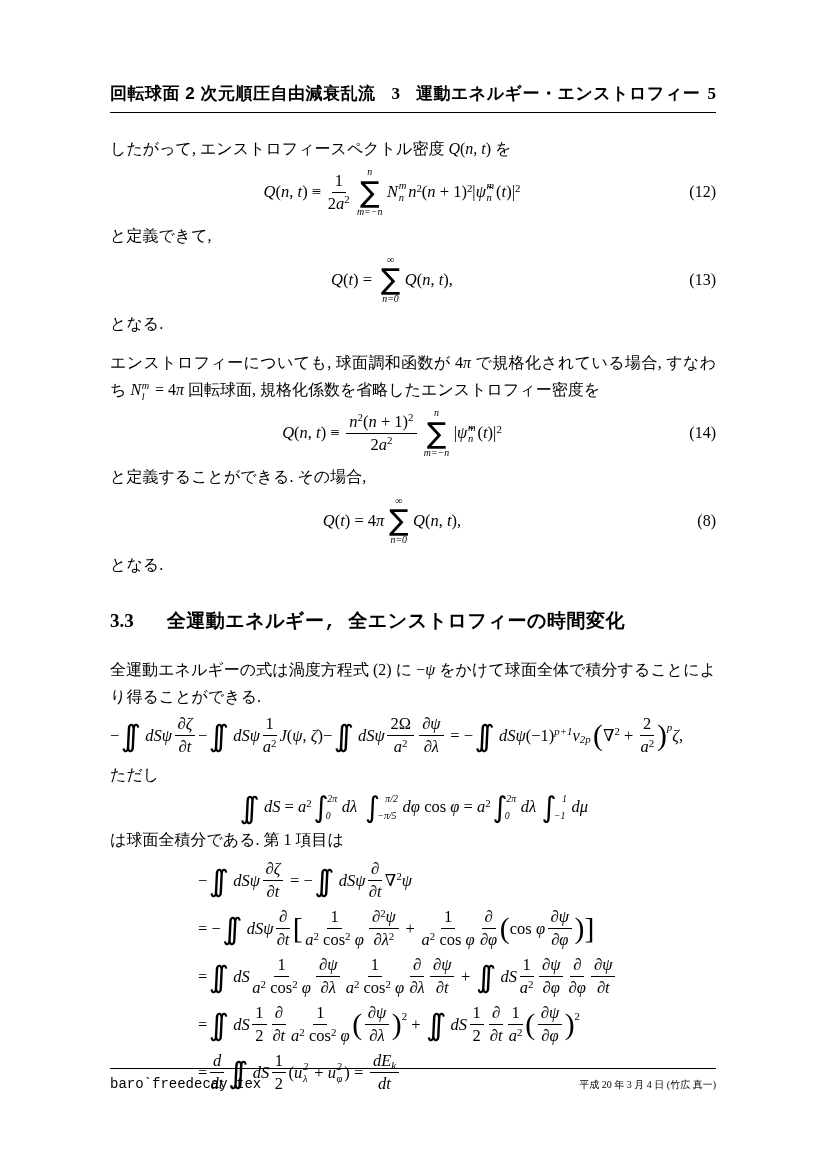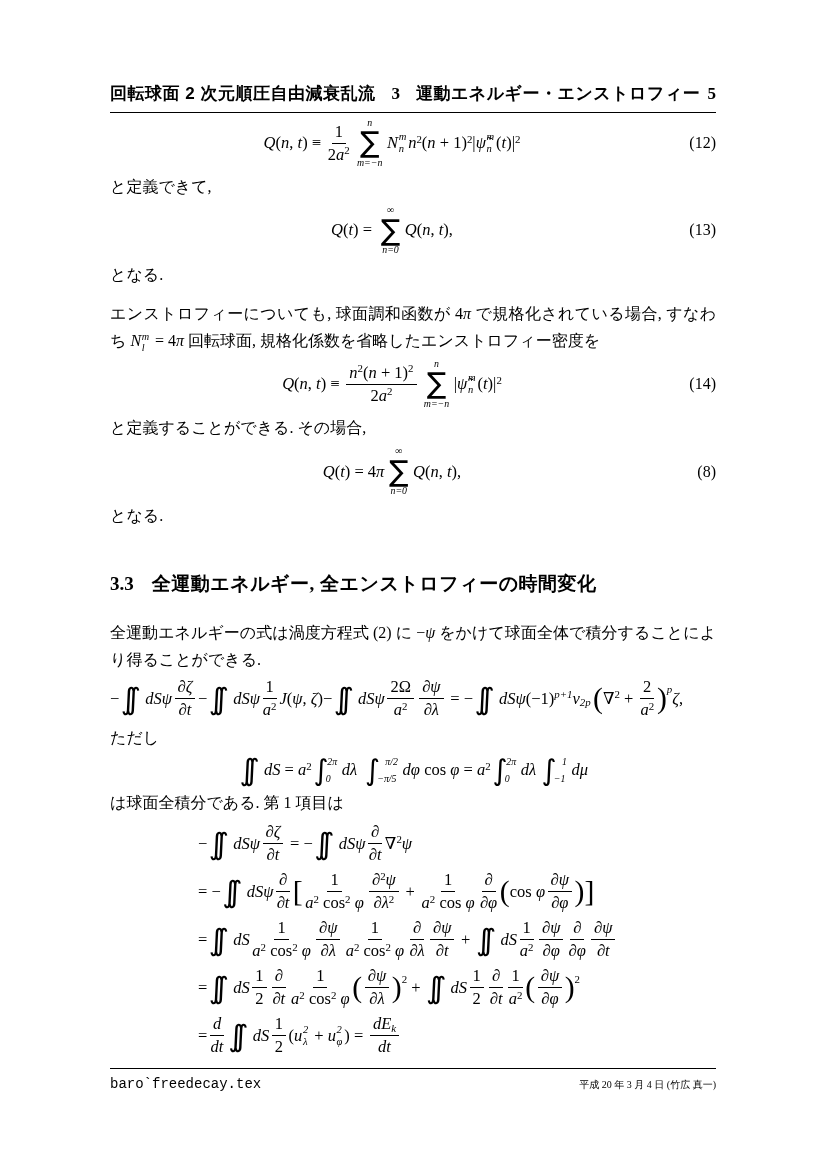--- a/index.html
+++ b/index.html
@@ -11,23 +11,23 @@
         font-family:"Liberation Sans","DejaVu Sans",sans-serif;}
   .hjp{letter-spacing:0.5px;}
   .hnum{font-family:"Liberation Serif","DejaVu Serif",serif;margin:0 16px;}
   .hfill{flex:1;}
   .hpage{font-family:"Liberation Serif","DejaVu Serif",serif;}
   .hrule{border-bottom:1.6px solid #000;margin-top:7px;}
   
   .para{margin:0;line-height:1.7;text-align:justify;}
   .mt-lg{margin-top:22px;} .mt-md{margin-top:12px;}
   
-  .sechead{display:flex;align-items:baseline;margin:42px 0 0 0;font-weight:bold;font-size:19px;}
+  .sechead{display:flex;align-items:baseline;margin:30px 0 0 0;font-weight:bold;font-size:19px;gap:15px;}
   .secno{font-family:"Liberation Serif","DejaVu Serif",serif;margin-right:18px;}
-  .sectitle{font-family:Liberation Serif, serif;letter-spacing:0.5px;}
+  .sectitle{font-family:Liberation Mono, monospace;letter-spacing:0.5px;}
   
   .eqline{display:flex;align-items:center;margin:4px 0;}
   .eqfill{flex:1;display:flex;justify-content:center;}
   .eqtag{width:42px;text-align:right;flex:none;}
   .eqleft{justify-content:flex-start;}
   .derive{margin-left:88px;margin-top:6px;}
   .derive .eqline{margin:5px 0;}
   
   .mrow{display:inline-flex;align-items:center;white-space:nowrap;}
   .eqmath{font-size:16.5px;}
@@ -71,20 +71,21 @@
       <span class="hnum">3</span>
       <span class="hjp">運動エネルギー・エンストロフィー</span>
       <span class="hfill"></span>
       <span class="hpage">5</span>
     </div>
     <div class="hrule"></div>
   </header>
 
   <main>
 
+    <p class="para mt-lg"><span class="jt">したがって, エンストロフィースペクトル密度 </span><span class="mi">Q</span><span class="mr">(</span><span class="mi">n</span><span class="mr">, </span><span class="mi">t</span><span class="mr">)</span><span class="jt"> を</span></p>
 
     <div class="eqline">
       <span class="eqfill">
           <span class="mrow eqmath">
             <span class="mi">Q</span>
             <span class="mr">(</span>
             <span class="mi">n</span>
             <span class="mr">, </span>
             <span class="mi">t</span>
             <span class="mr">) ≡ </span>

